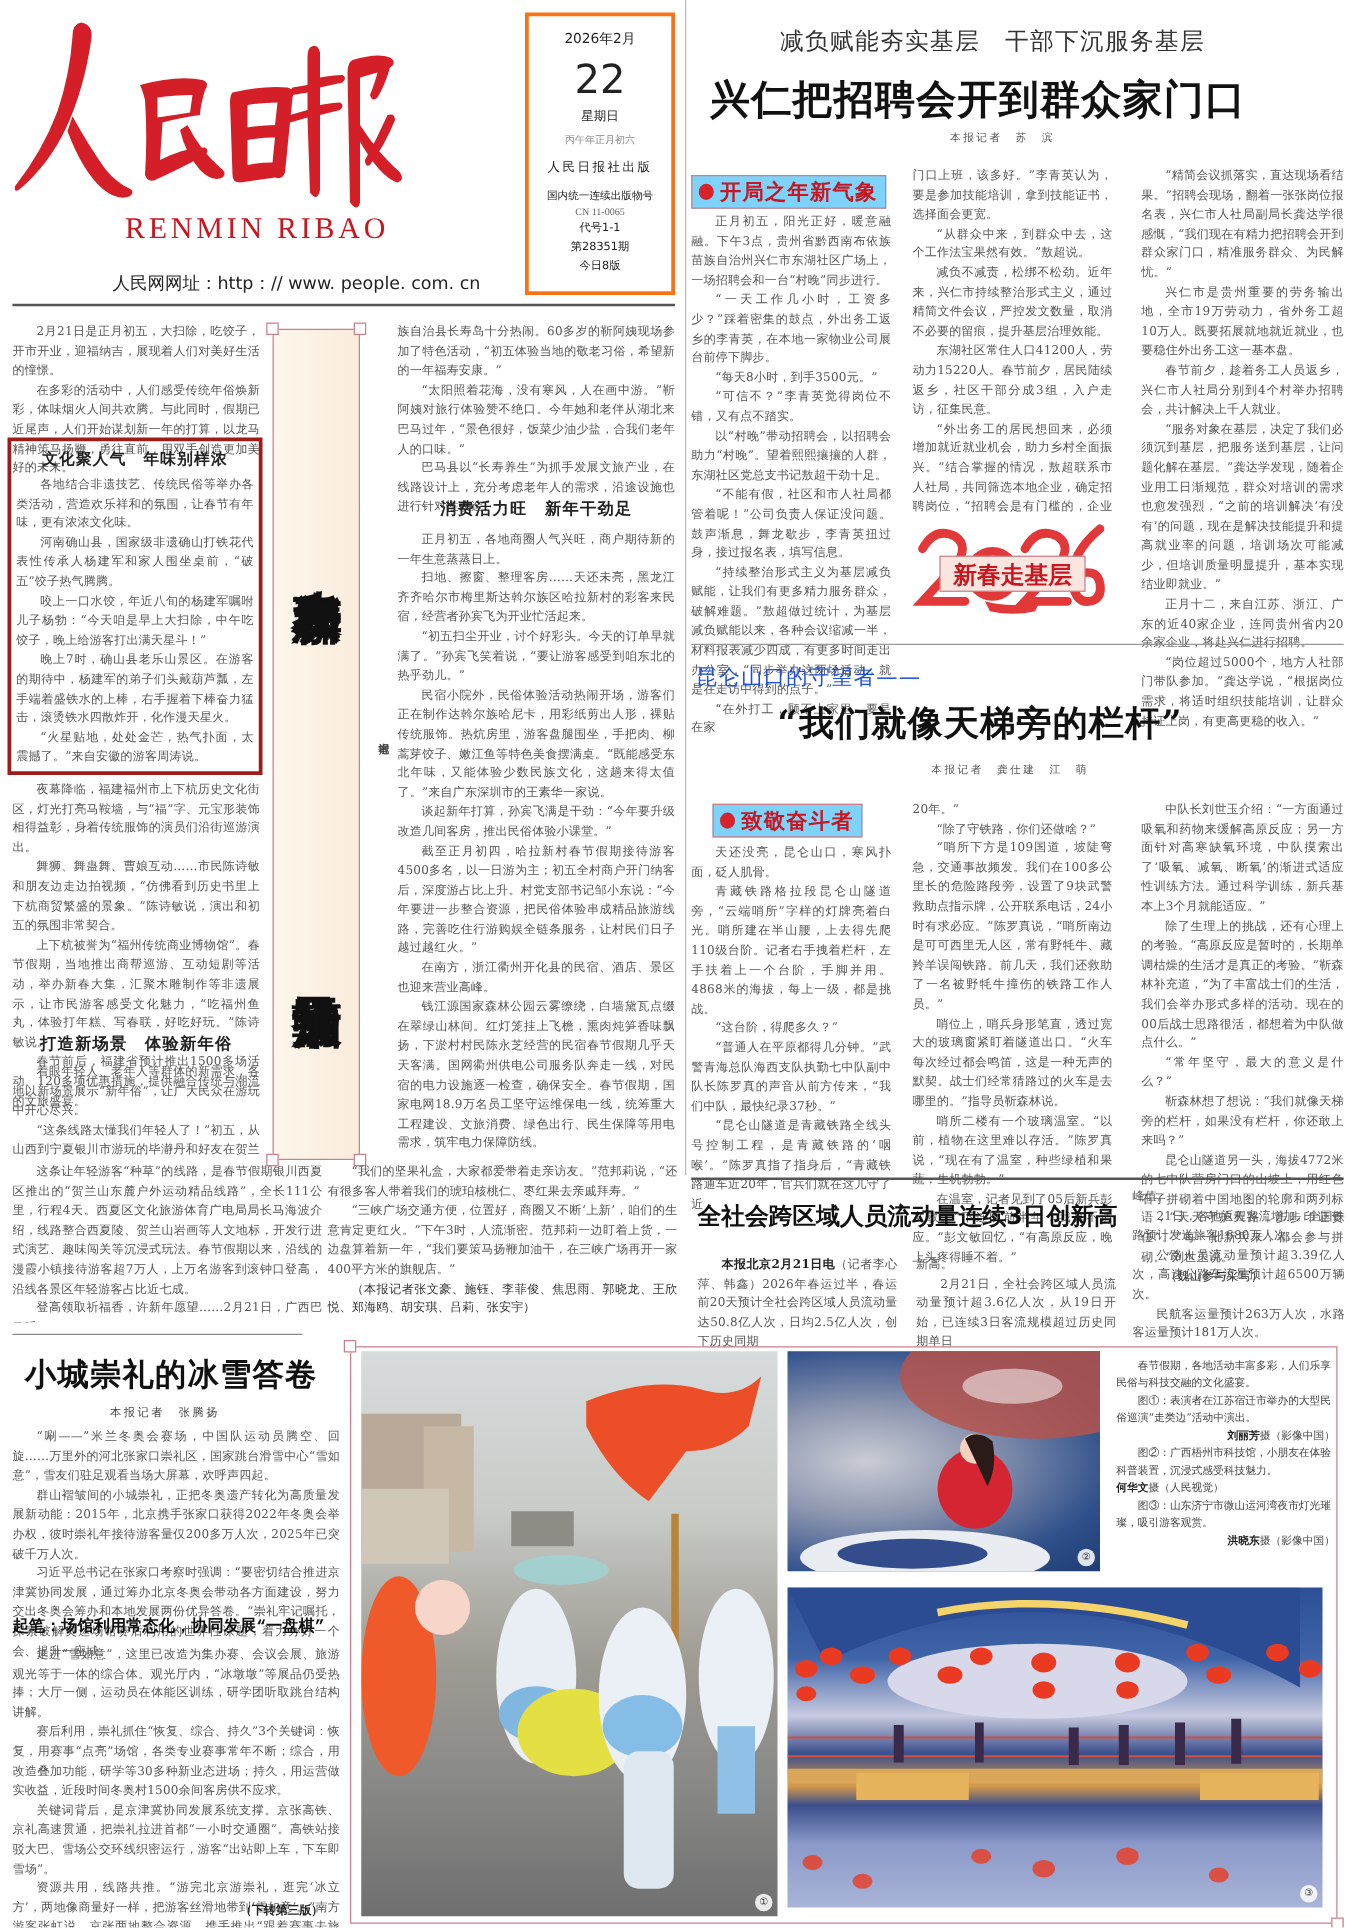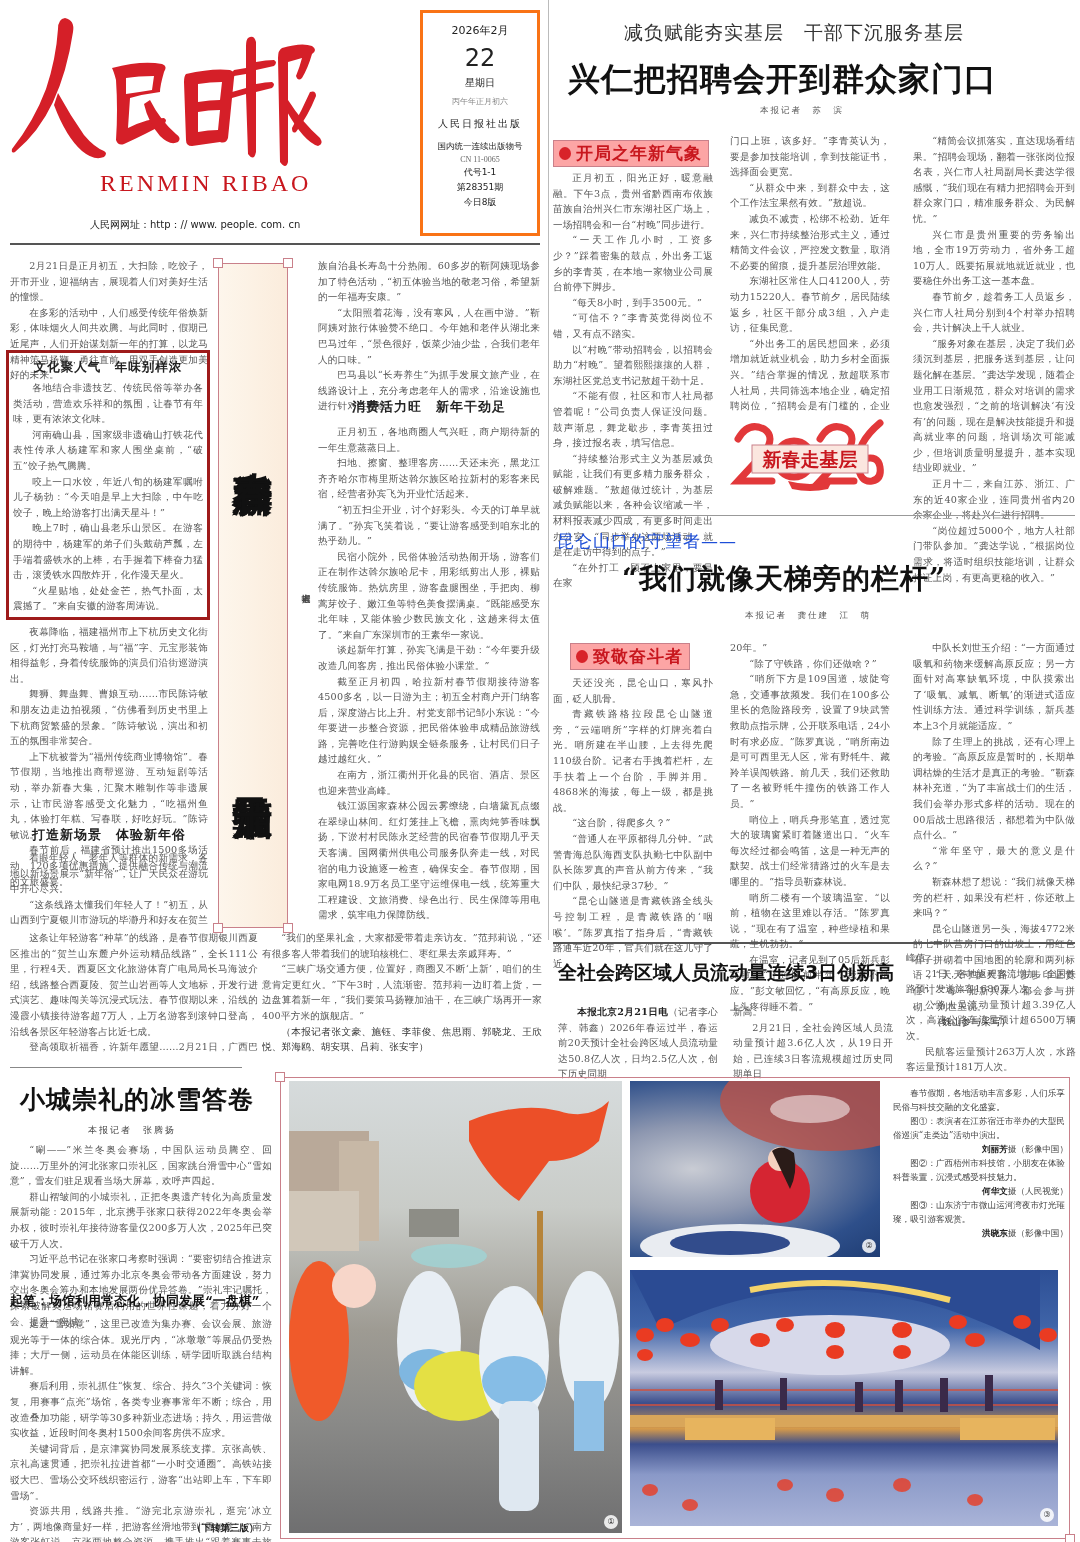--- a/index.html
+++ b/index.html
@@ -4,45 +4,45 @@
 <style>
 *{box-sizing:border-box;margin:0;padding:0}
 body{width:1080px;height:1542px;background:#fff;font-family:"DejaVu Serif","Liberation Serif",serif;color:#333;position:relative;overflow:hidden}
 .abs{position:absolute}
 .body-txt{font-size:9.6px;line-height:15.6px;color:#555;text-align:justify;letter-spacing:.2px}
 .body-txt p{text-indent:2em}
 .body-txt p.noind{text-indent:0}
 
 #masthead-logo{left:10px;top:8px;width:320px;height:160px}
 #masthead-en{left:100px;top:170px;font-size:24px;letter-spacing:3px;color:#c8171e;font-family:"Liberation Serif",serif}
-#masthead-url{left:90px;top:218px;font-size:10px;color:#222;font-family:"DejaVu Sans",sans-serif}
+#masthead-url{left:90px;top:218px;font-size:14px;color:#222;font-family:"DejaVu Sans",sans-serif}
 #datebox{left:420px;top:10px;width:120px;height:226px;border:3px solid #f97316;text-align:center;font-family:"DejaVu Sans",sans-serif;color:#222;padding-top:10px}
 #datebox .ym{font-size:11px}
-#datebox .day{font-size:24px;margin-top:6px}
+#datebox .day{font-size:32px;margin-top:6px}
 #datebox .wk{font-size:10px;margin-top:4px}
 #datebox .lunar{font-size:8px;color:#888;margin-top:6px}
 #datebox .pub{font-size:10px;margin-top:10px;letter-spacing:2px;font-family:Liberation Serif, serif}
 #datebox .cn1{font-size:8.5px;margin-top:10px}
 #datebox .cn2{font-size:8px;color:#666;margin-top:2px;font-family:"Liberation Serif",serif}
 #datebox .sm{font-size:9px;margin-top:2px}
 #top-sub{left:624px;top:20px;font-size:19px;color:#333;font-family:"DejaVu Sans",sans-serif;letter-spacing:1px}
 #top-title{left:568px;top:58px;font-size:32px;font-weight:bold;color:#111;font-family:"DejaVu Sans",sans-serif;letter-spacing:1px}
 #top-byline{left:760px;top:105px;font-size:8.5px;color:#555;letter-spacing:2px}
 .hr{position:absolute;height:2px;background:#555}
 .vline{position:absolute;width:1px;background:#bbb}
 
 #red-box{left:6px;top:350px;width:204px;height:270px;border:3px solid #9e1b1b}
 .sec-h{font-family:"DejaVu Sans",sans-serif;font-weight:bold;color:#222;text-align:center;letter-spacing:1px}
 
 #vframe{left:218px;top:263px;width:70px;height:665px;border:1.5px solid #c9808a;background:linear-gradient(to right,#fdf6ec 0%,#fbecdc 100%)}
 #vframe .vt{position:absolute;left:0;width:68px;text-align:center;font-family:"DejaVu Sans",sans-serif;font-weight:bold;font-size:40px;line-height:46px;color:#111}
 .corner{position:absolute;width:10px;height:10px;border:1.5px solid #c9808a;background:#fff}
 #vbyline{left:300px;top:587px;width:12px;font-size:9px;line-height:12px;color:#444;writing-mode:vertical-rl}
 
-.tag{position:absolute;border:1.5px solid #c9808a;background:#fca5a5;color:#c8171e;font-weight:bold;font-size:17px;letter-spacing:1px;padding:1px 6px 1px 22px;font-family:Liberation Serif, serif}
+.tag{position:absolute;border:1.5px solid #c9808a;background:#7dd3fc;color:#c8171e;font-weight:bold;font-size:17px;letter-spacing:1px;padding:1px 6px 1px 22px;font-family:Liberation Serif, serif}
 .tag .lantern{position:absolute;left:5px;top:6px;width:12px;height:13px;border-radius:50%;background:#d8232a}
 
 #logo2026{left:730px;top:415px;width:160px;height:80px}
 
 #kl-sub{left:557px;top:530px;font-size:17px;color:#1d4ed8;font-family:"DejaVu Sans",sans-serif;letter-spacing:1px}
 #kl-title{left:622px;top:560px;font-size:28px;font-weight:bold;color:#111;font-family:"DejaVu Serif",serif;letter-spacing:1px}
 #kl-byline{left:745px;top:610px;font-size:8.5px;color:#555;letter-spacing:2px}
 
 #flow-title{left:558px;top:960px;font-size:19px;font-weight:bold;color:#111;font-family:"DejaVu Sans",sans-serif}
 
@@ -318,21 +318,21 @@
     <ellipse cx="100" cy="162" rx="60" ry="12" fill="#324c8c"></ellipse>
   </svg>
   <span class="badge-num">②</span>
 </div>
 
 <div class="abs cap" style="left:893px;top:1086px;width:175px">
   <p style="text-indent:2em">春节假期，各地活动丰富多彩，人们乐享民俗与科技交融的文化盛宴。</p>
   <p style="text-indent:2em">图①：表演者在江苏宿迁市举办的大型民俗巡演“走类边”活动中演出。</p>
   <p style="text-align:right"><b>刘丽芳</b><span>摄（影像中国）</span></p>
   <p style="text-indent:2em">图②：广西梧州市科技馆，小朋友在体验科普装置，沉浸式感受科技魅力。</p>
-  <p style="text-align:right"><b>何华文</b><span>摄（人民视觉）</span></p>
+  <p style=""><b>何华文</b><span>摄（人民视觉）</span></p>
   <p style="text-indent:2em">图③：山东济宁市微山运河湾夜市灯光璀璨，吸引游客观赏。</p>
   <p style="text-align:right"><b>洪晓东</b><span>摄（影像中国）</span></p>
 </div>
 
 <div class="photo" style="left:630px;top:1270px;width:428px;height:256px;background:linear-gradient(180deg,#2d4f95 0%,#3f64a8 22%,#c8cbe0 40%,#3b4e8c 52%,#d69a4a 62%,#3b4e8c 68%,#8a99c8 80%,#aab4d8 100%)">
   <svg width="428" height="256" viewBox="0 0 428 256">
     <path d="M30 60 q180 -90 380 20 l0 -80 l-410 0z" fill="#2b4b93"></path>
     <ellipse cx="200" cy="75" rx="120" ry="30" fill="#d7d9ea"></ellipse>
     <path d="M120 20 q90 -18 200 10" stroke="#f5d46a" stroke-width="6" fill="none"></path>
     <rect x="0" y="145" width="428" height="12" fill="#d9a65a"></rect>

